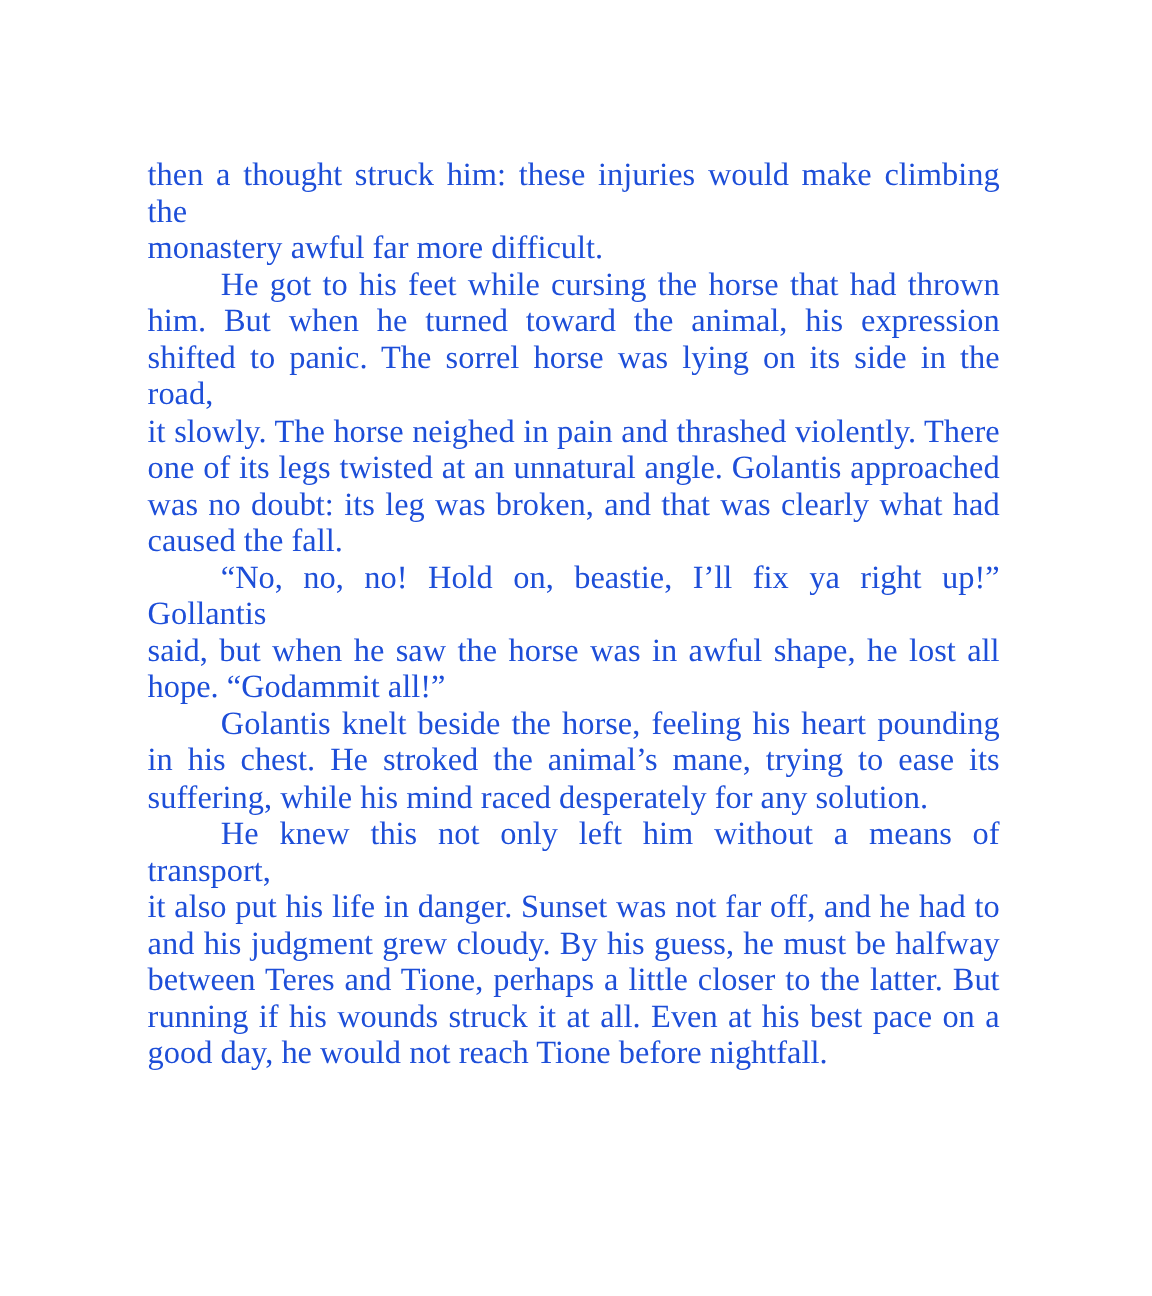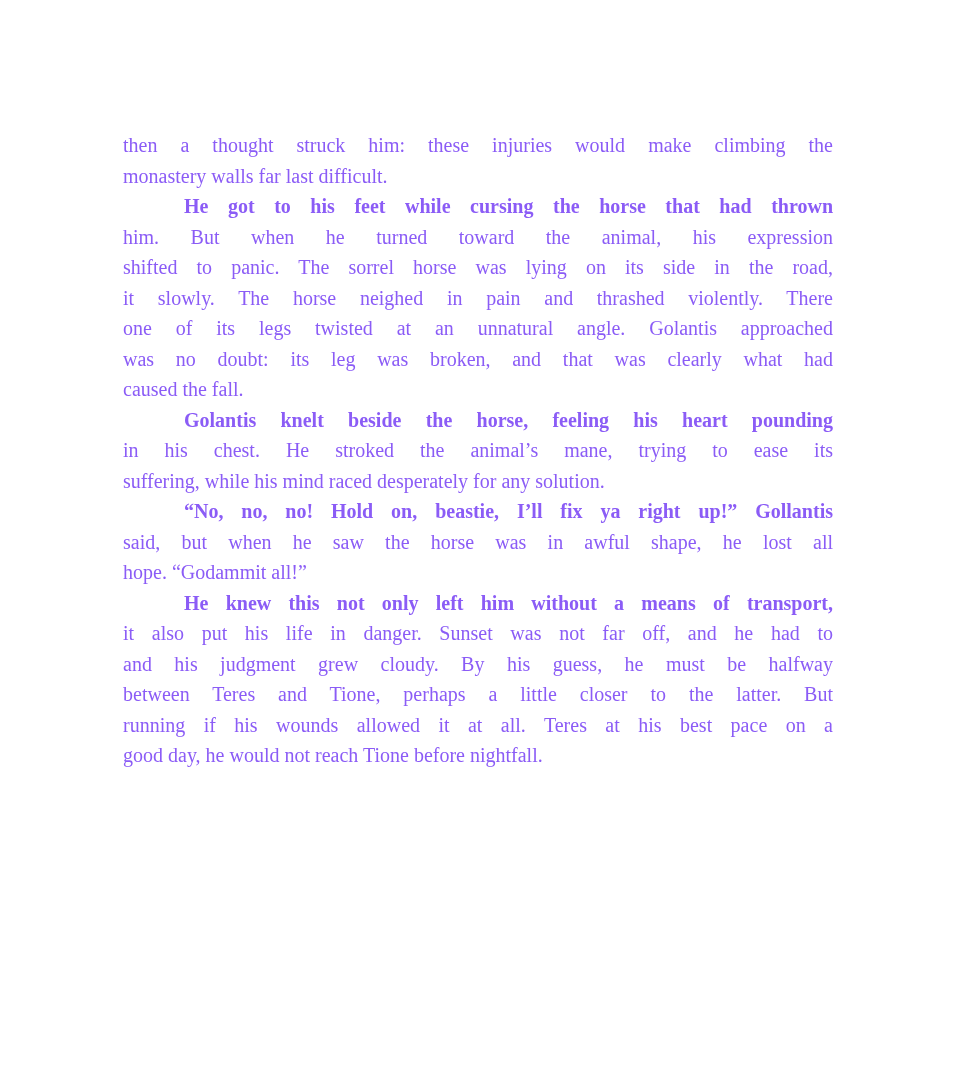--- a/index.html
+++ b/index.html
@@ -19,63 +19,62 @@
     position: absolute;
     left: 123px;
     top: 130px;
     width: 710px;
   }
   .paragraph {
     margin: 0;
     padding: 0;
   }
   .line {
-    font-size: 20px;
+    font-size: 27px;
     line-height: 30.5px;
     white-space: normal;
     text-align: justify;
     text-align-last: justify;
-    color: #8b5cf6;
+    color: #1d4ed8;
   }
   .line.indent {
     text-indent: 61px;
-    font-weight: bold;
   }
   .line.para-end {
     text-align-last: left;
   }
 </style>
 </head>
 <body>
 
 <div class="page">
     <div class="paragraph">
       <div class="line">then a thought struck him: these injuries would make climbing the</div>
-      <div class="line para-end">monastery walls far last difficult.</div>
+      <div class="line para-end">monastery awful far more difficult.</div>
     </div>
     <div class="paragraph">
       <div class="line indent">He got to his feet while cursing the horse that had thrown</div>
       <div class="line">him. But when he turned toward the animal, his expression</div>
       <div class="line">shifted to panic. The sorrel horse was lying on its side in the road,</div>
       <div class="line">it slowly. The horse neighed in pain and thrashed violently. There</div>
       <div class="line">one of its legs twisted at an unnatural angle. Golantis approached</div>
       <div class="line">was no doubt: its leg was broken, and that was clearly what had</div>
       <div class="line para-end">caused the fall.</div>
     </div>
     <div class="paragraph">
+      <div class="line indent">“No, no, no! Hold on, beastie, I’ll fix ya right up!” Gollantis</div>
+      <div class="line">said, but when he saw the horse was in awful shape, he lost all</div>
+      <div class="line para-end">hope. “Godammit all!”</div>
+    </div>
+    <div class="paragraph">
       <div class="line indent">Golantis knelt beside the horse, feeling his heart pounding</div>
       <div class="line">in his chest. He stroked the animal’s mane, trying to ease its</div>
       <div class="line para-end">suffering, while his mind raced desperately for any solution.</div>
-    </div>
-    <div class="paragraph">
-      <div class="line indent">“No, no, no! Hold on, beastie, I’ll fix ya right up!” Gollantis</div>
-      <div class="line">said, but when he saw the horse was in awful shape, he lost all</div>
-      <div class="line para-end">hope. “Godammit all!”</div>
     </div>
     <div class="paragraph">
       <div class="line indent">He knew this not only left him without a means of transport,</div>
       <div class="line">it also put his life in danger. Sunset was not far off, and he had to</div>
       <div class="line">and his judgment grew cloudy. By his guess, he must be halfway</div>
       <div class="line">between Teres and Tione, perhaps a little closer to the latter. But</div>
-      <div class="line">running if his wounds allowed it at all. Teres at his best pace on a</div>
+      <div class="line">running if his wounds struck it at all. Even at his best pace on a</div>
       <div class="line para-end">good day, he would not reach Tione before nightfall.</div>
     </div>
   </div>
 
 </body></html>

